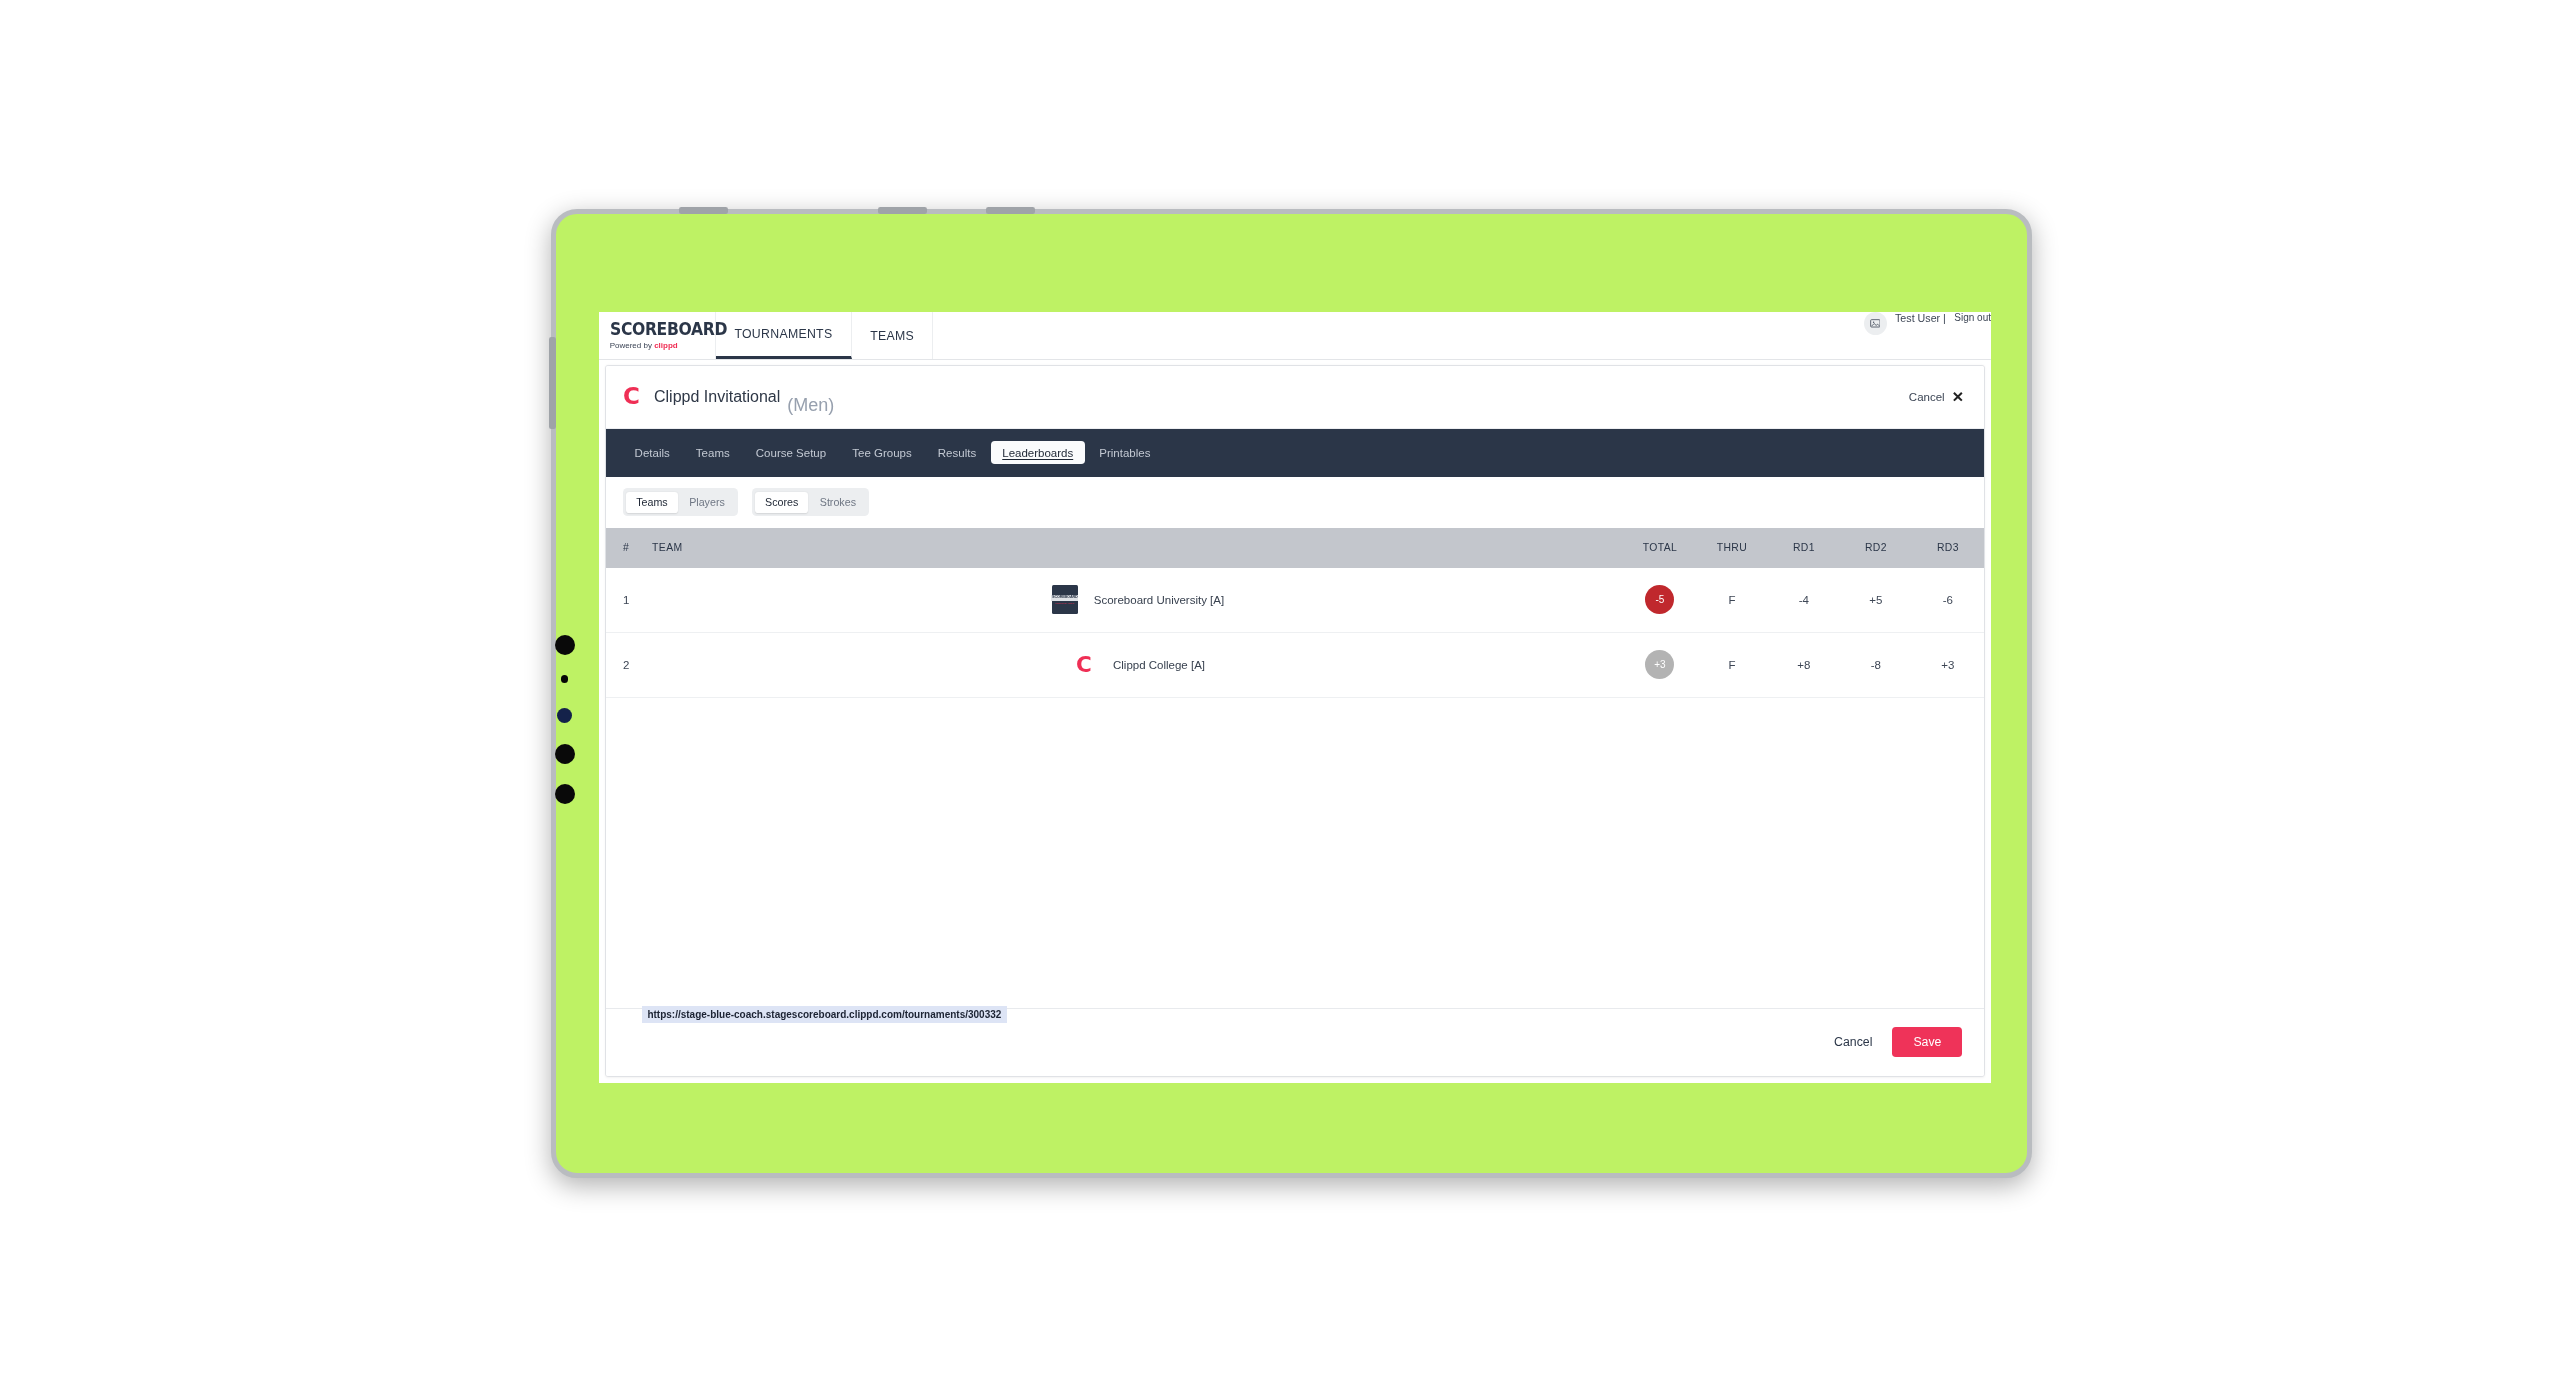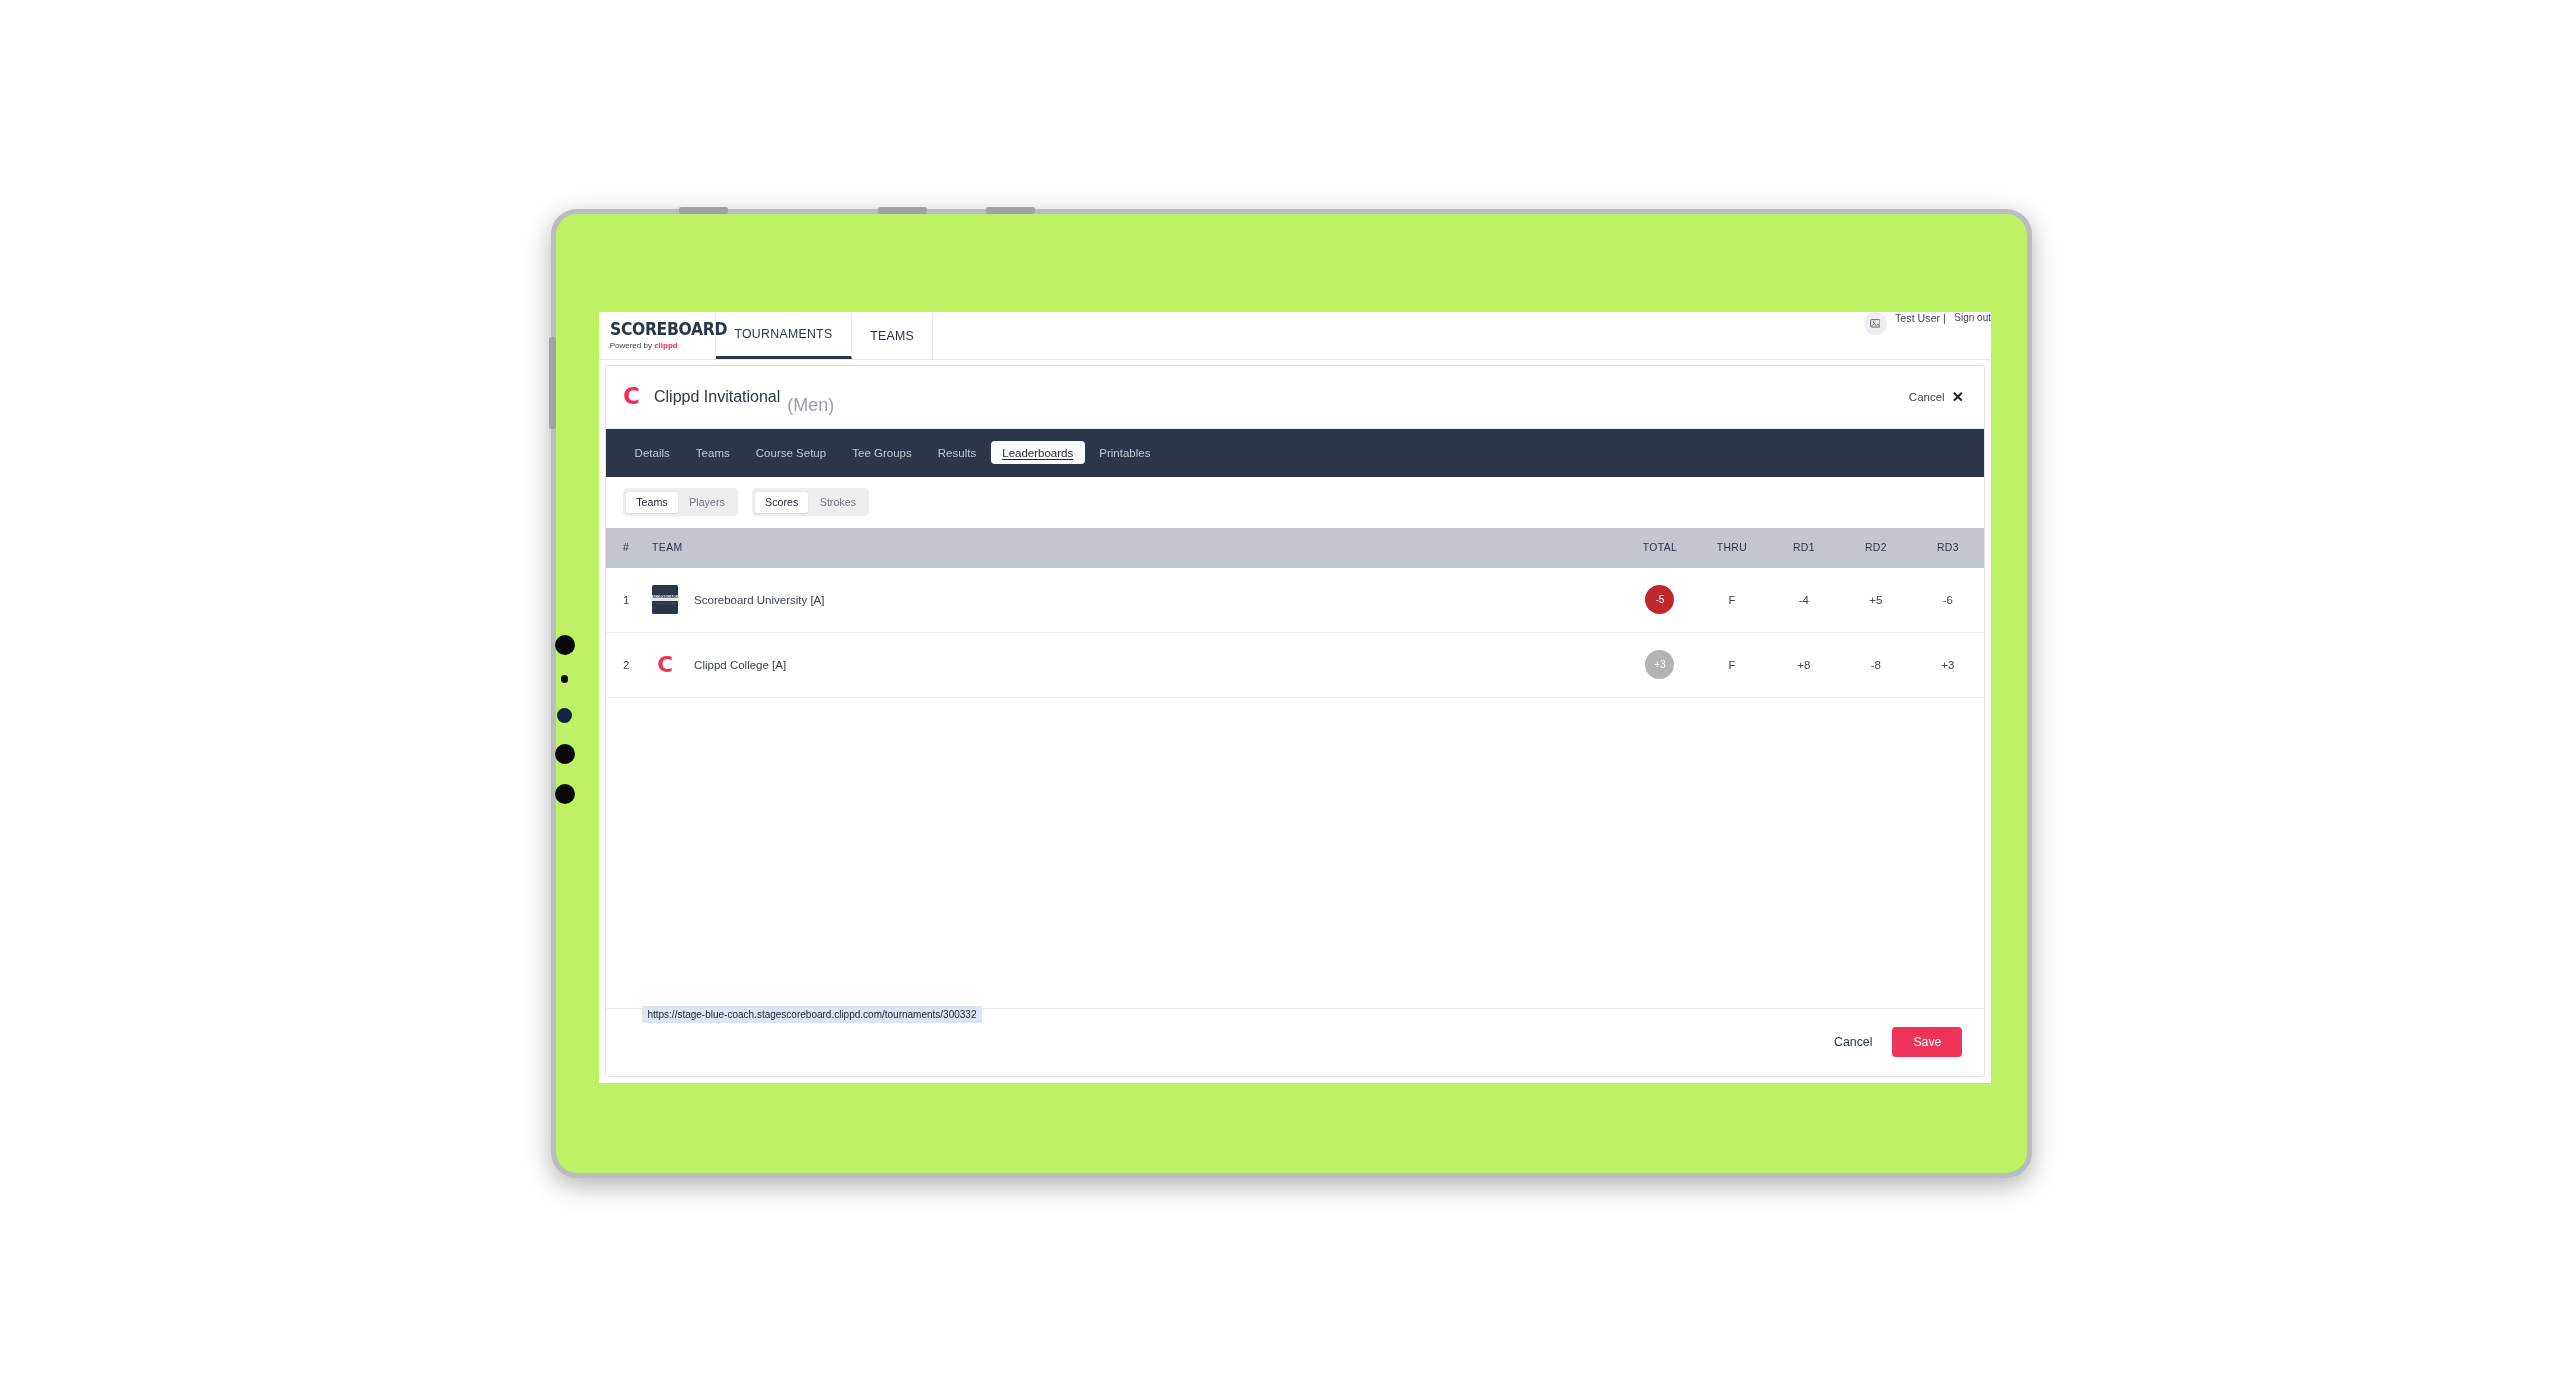--- a/index.html
+++ b/index.html
@@ -133,21 +133,21 @@
   }
   .col-rank { width:46px; text-align:left; padding-left:17px; }
   .col-team { flex:1; }
   .col-num { width:72px; text-align:center; }
   #tbl-body { background:#fff; flex:1; overflow:hidden; }
   .row {
     height:65px; display:flex; align-items:center;
     border-bottom:0.8px solid #eef0f2; font-size:11.5px; color:#38414f;
   }
   .rank { width:46px; padding-left:17px; font-size:11.5px; color:#3d4655; }
-  .teamcell { flex:1; display:flex; align-items:center; gap:16px; }
+  .teamcell { flex:1; display:flex; align-items:center; gap:16px;justify-content:center; }
   .team-logo-box {
     width:26px; height:29px; background:#2b3648; border-radius:1.5px;
     display:flex; flex-direction:column; align-items:center; justify-content:center;
   }
   .team-logo-box .lg1 {
     font-size:3.8px; font-weight:bold; color:#fff; letter-spacing:-0.2px;
     background:#dfe2e7; color:#2b3648; padding:0 0.8px; line-height:1.5;
   }
   .team-logo-box .lg2 { font-size:2.3px; color:#ef2f55; margin-top:0.8px; }
   .team-logo-c {
@@ -175,21 +175,21 @@
   #footer-save {
     background:#ef3359; color:#fff; border:none; border-radius:3.8px;
     font-size:12.3px; padding:8.4px 21px; cursor:pointer;
     font-family:"Liberation Sans", sans-serif;
   }
 
   
   #statusurl {
     position:absolute; left:0px; bottom:-17.7px;
     background:#dde4f5; color:#1c2333; font-size:10px;
-    padding:2.3px 5.4px 3.1px 5.4px; white-space:nowrap;
+    padding:2.3px 5.4px 3.1px 5.4px; white-space:nowrap;font-weight:bold;
   }
   #app-wrap-url { position:absolute; left:43px; bottom:78px; }
 </style>
 </head>
 <body>
 
 <div id="stage">
 
 
   <div id="tablet">

